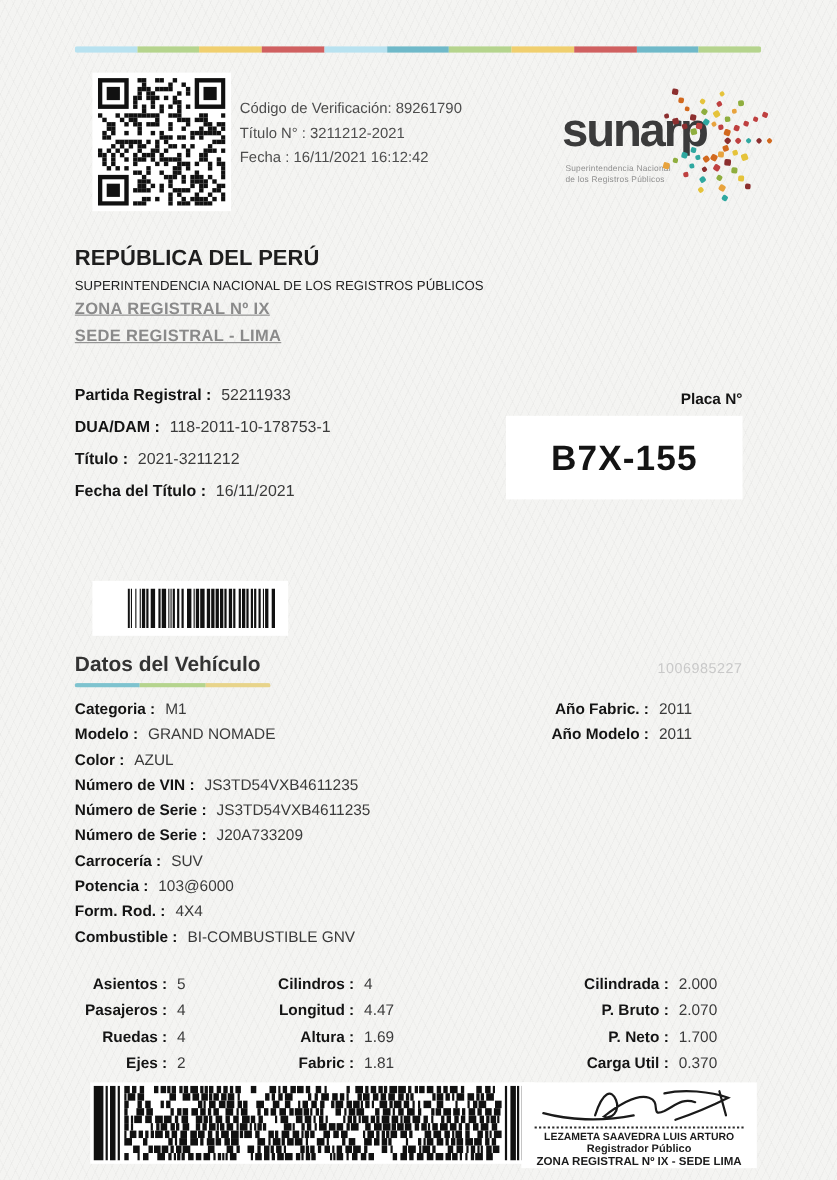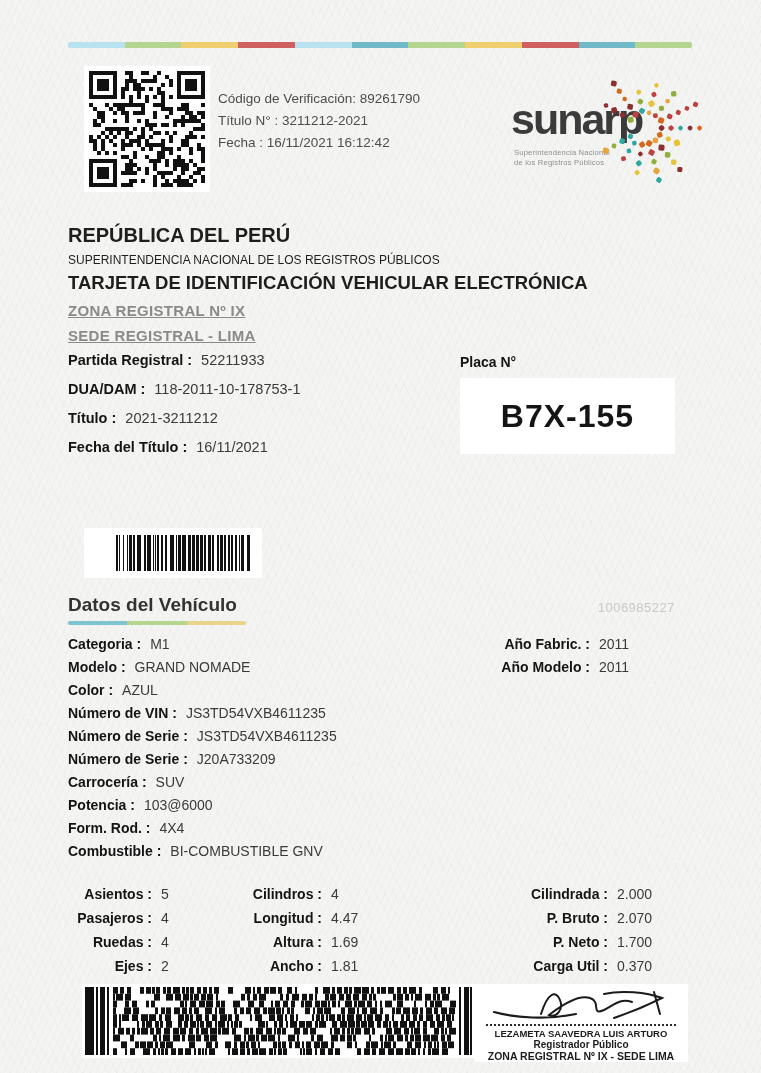--- a/index.html
+++ b/index.html
@@ -39,21 +39,21 @@
   .h-title{font-size:18.5px;font-weight:700;margin-bottom:8px;}
   .h-zone,.h-sede{font-size:15px;color:#8a8a8a;font-weight:600;letter-spacing:0.3px;margin-bottom:8px;text-decoration:underline;}
 
   
   .reg{left:68px;top:352px;font-size:14.5px;}
   .reg .row{height:29px;}
   .lbl{font-weight:700;color:#141414;}
   .val{color:#3a3a3a;margin-left:9px;}
 
   
-  .plate-label{left:460px;top:354px;width:215px;text-align:left;font-weight:700;font-size:14px;color:#141414;}
+  .plate-label{left:460px;top:354px;width:215px;text-align:right;font-weight:700;font-size:14px;color:#141414;}
   .plate-box{left:460px;top:378px;width:215px;height:76px;background:#fff;display:flex;align-items:center;justify-content:center;}
   .plate-number{font-size:32px;font-weight:700;color:#141414;letter-spacing:1px;}
 
   
   .bc1-box{left:84px;top:528px;width:178px;height:50px;background:#fff;}
   .bc1-box svg{margin:7px 0 0 32px;display:block;}
 
   
   .sec-title{left:68px;top:594px;font-size:19px;font-weight:700;color:#333;}
   .sec-underline{left:68px;top:621px;width:178px;height:4px;display:flex;border-radius:2px;overflow:hidden;}
@@ -462,21 +462,20 @@
         <rect x="41.006067960193924" y="67.92552862167358" width="4.927152442932129" height="4.927152442932129" rx="1.6" transform="rotate(195 43.46964418165999 70.38910484313965)" fill="#2fa8a0"></rect>
         <rect x="32.54704599985211" y="72.44374799728394" width="5.390713691711426" height="5.390713691711426" rx="1.6" transform="rotate(195 35.24240284570782 75.13910484313965)" fill="#2fa8a0"></rect>
         <rect x="24.71350316548686" y="77.58744649887085" width="4.603316688537598" height="4.603316688537598" rx="1.6" transform="rotate(195 27.015161509755657 79.88910484313965)" fill="#8fae3e"></rect>
         <rect x="15.845745703378833" y="81.696930372715" width="5.884348940849304" height="5.884348940849304" rx="1.6" transform="rotate(195 18.787920173803485 84.63910484313965)" fill="#e8a33d"></rect>
       </svg>
   </div>
 
   <div class="abs hdr">
     <div class="h-country">REPÚBLICA DEL PERÚ</div>
     <div class="h-org">SUPERINTENDENCIA NACIONAL DE LOS REGISTROS PÚBLICOS</div>
-    <div class="h-title">TARJETA DE IDENTIFICACIÓN VEHICULAR ELECTRÓNICA</div>
     <div class="h-zone">ZONA REGISTRAL Nº IX</div>
     <div class="h-sede">SEDE REGISTRAL - LIMA</div>
   </div>
 
   <div class="abs reg">
     <div class="row"><span class="lbl">Partida Registral :</span><span class="val">52211933</span></div>
     <div class="row"><span class="lbl">DUA/DAM :</span><span class="val">118-2011-10-178753-1</span></div>
     <div class="row"><span class="lbl">Título :</span><span class="val">2021-3211212</span></div>
     <div class="row"><span class="lbl">Fecha del Título :</span><span class="val">16/11/2021</span></div>
   </div>
@@ -555,21 +554,21 @@
     <div class="row"><span class="lbl">Asientos :</span><span class="val">5</span></div>
     <div class="row"><span class="lbl">Pasajeros :</span><span class="val">4</span></div>
     <div class="row"><span class="lbl">Ruedas :</span><span class="val">4</span></div>
     <div class="row"><span class="lbl">Ejes :</span><span class="val">2</span></div>
   </div>
 
   <div class="abs specs sp2">
     <div class="row"><span class="lbl">Cilindros :</span><span class="val">4</span></div>
     <div class="row"><span class="lbl">Longitud :</span><span class="val">4.47</span></div>
     <div class="row"><span class="lbl">Altura :</span><span class="val">1.69</span></div>
-    <div class="row"><span class="lbl">Ancho :</span><span class="val">1.81</span></div>
+    <div class="row"><span class="lbl">Fabric :</span><span class="val">1.81</span></div>
   </div>
 
   <div class="abs specs sp3">
     <div class="row"><span class="lbl">Cilindrada :</span><span class="val">2.000</span></div>
     <div class="row"><span class="lbl">P. Bruto :</span><span class="val">2.070</span></div>
     <div class="row"><span class="lbl">P. Neto :</span><span class="val">1.700</span></div>
     <div class="row"><span class="lbl">Carga Util :</span><span class="val">0.370</span></div>
   </div>
 
   <div class="abs pdf-box">

